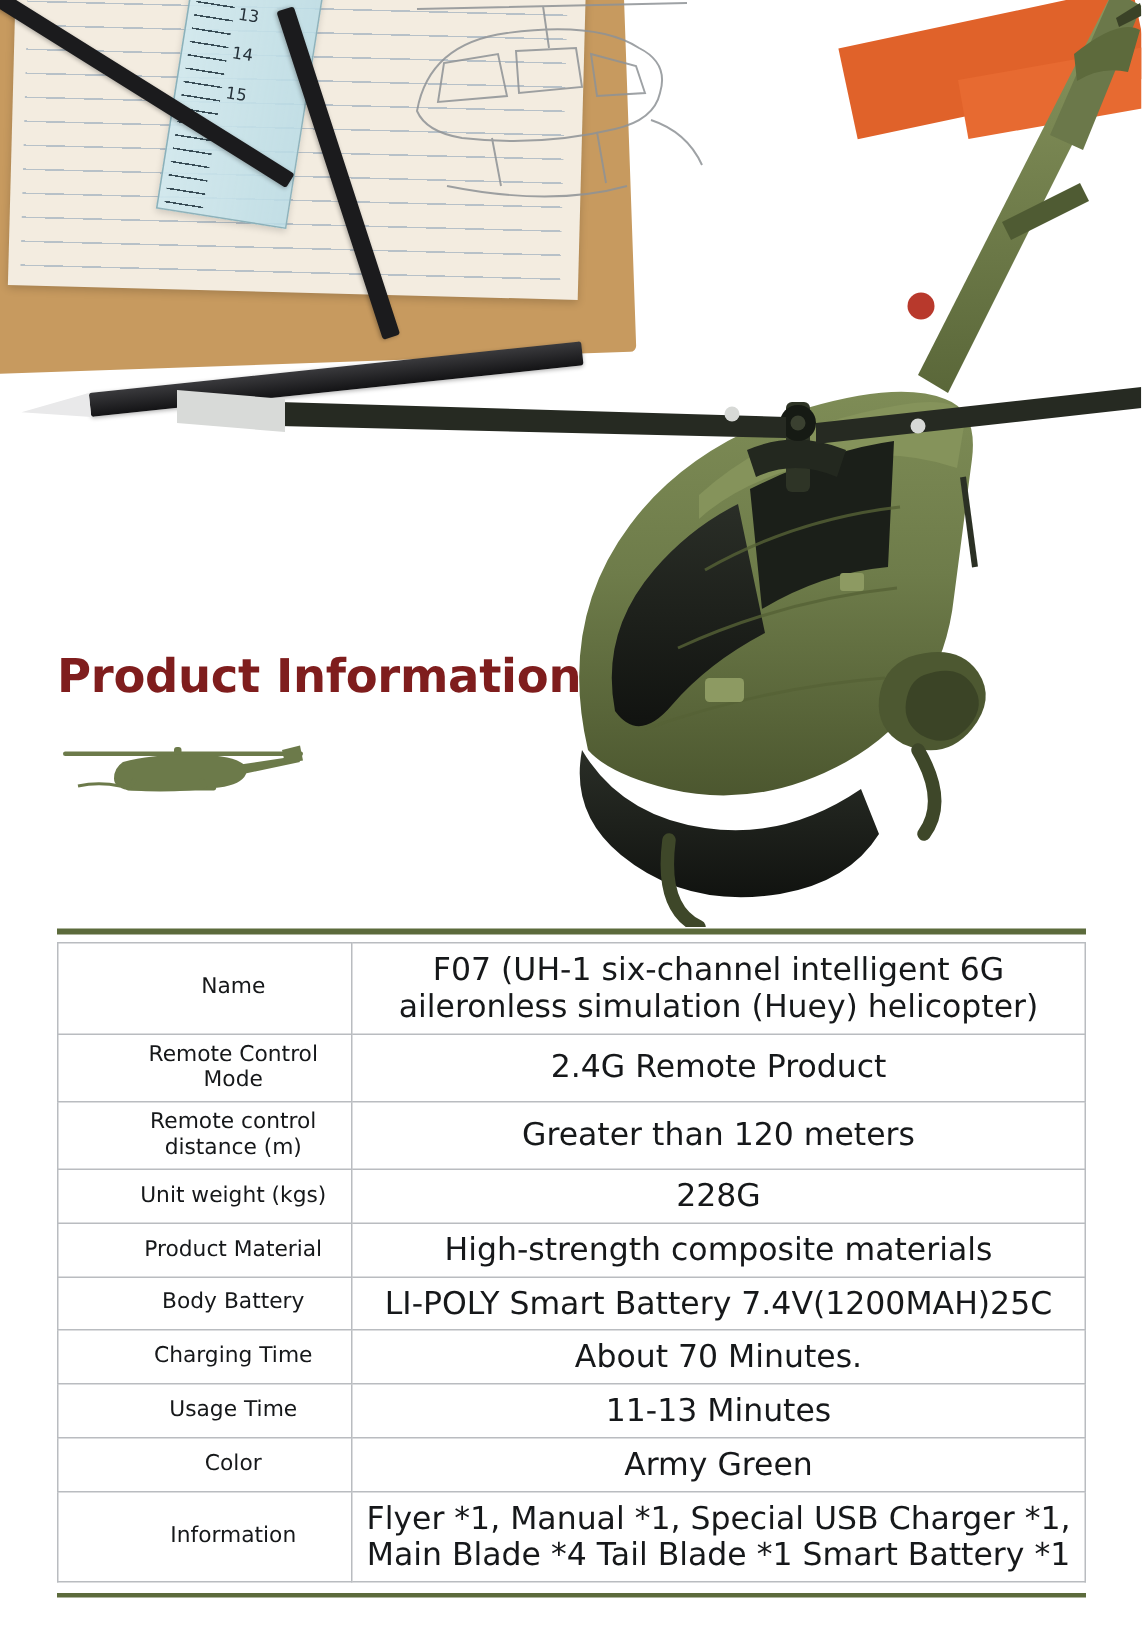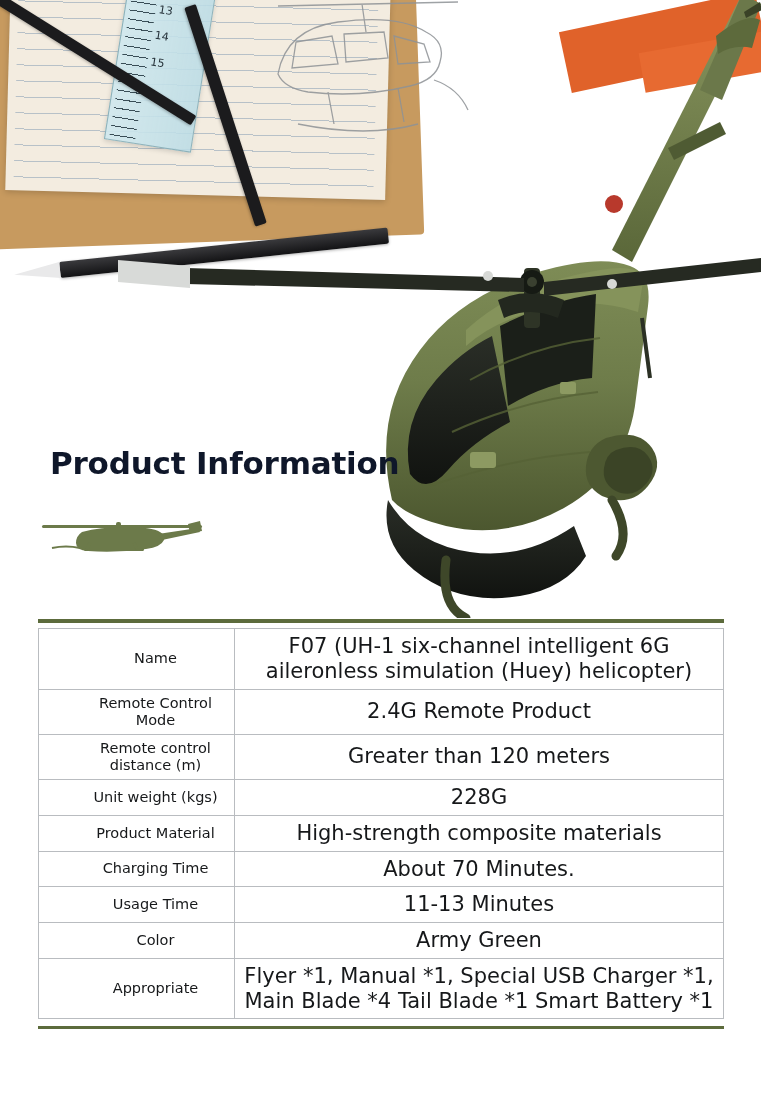--- a/index.html
+++ b/index.html
@@ -148,26 +148,26 @@
   }
 
   
   .title-block {
     position: absolute;
     left: 38px;
     top: 432px;
     width: 380px;
   }
   .title-block h1 {
-    margin: 12px;
+    margin: 0;
     font-family: "DejaVu Sans", sans-serif;
     font-weight: bold;
     font-size: 31px;
     line-height: 1.28;
-    color: #0f172a;
+    color: #7f1d1d;
     letter-spacing: -0.2px;
   }
   .title-icon {
     margin-top: 14px;
     width: 170px;
     height: 52px;
   }
 
   
   .table-wrap {
@@ -358,31 +358,35 @@
         </tr>
         <tr>
           <td class="k">Unit weight (kgs)</td>
           <td class="v">228G</td>
         </tr>
         <tr>
           <td class="k">Product Material</td>
           <td class="v">High-strength composite materials</td>
         </tr>
         <tr>
+          <td class="k">Body Battery</td>
+          <td class="v">LI-POLY Smart Battery 7.4V(1200MAH)25C</td>
+        </tr>
+        <tr>
           <td class="k">Charging Time</td>
           <td class="v">About 70 Minutes.</td>
         </tr>
         <tr>
           <td class="k">Usage Time</td>
           <td class="v">11-13 Minutes</td>
         </tr>
         <tr>
           <td class="k">Color</td>
           <td class="v">Army Green</td>
         </tr>
         <tr>
-          <td class="k">Appropriate</td>
+          <td class="k">Information</td>
           <td class="v">Flyer *1, Manual *1, Special USB Charger *1, Main Blade *4 Tail Blade *1 Smart Battery *1</td>
         </tr>
       </tbody>
   </table>
   <div class="bottom-rule"></div>
 </div>
 
 </body></html>

